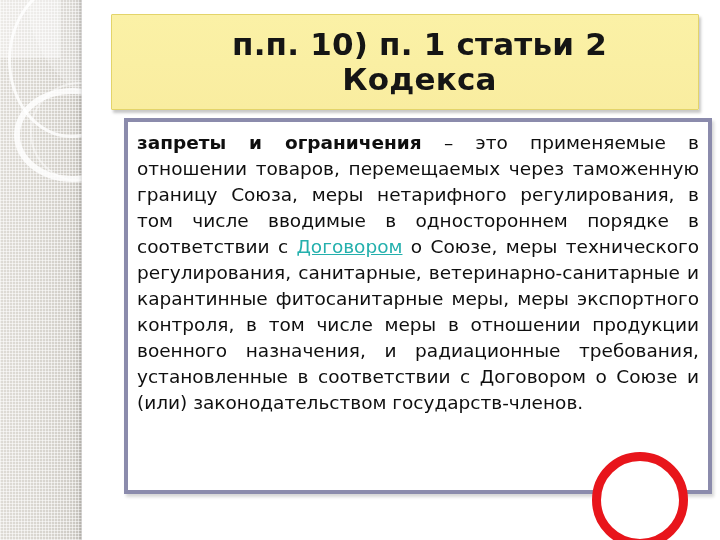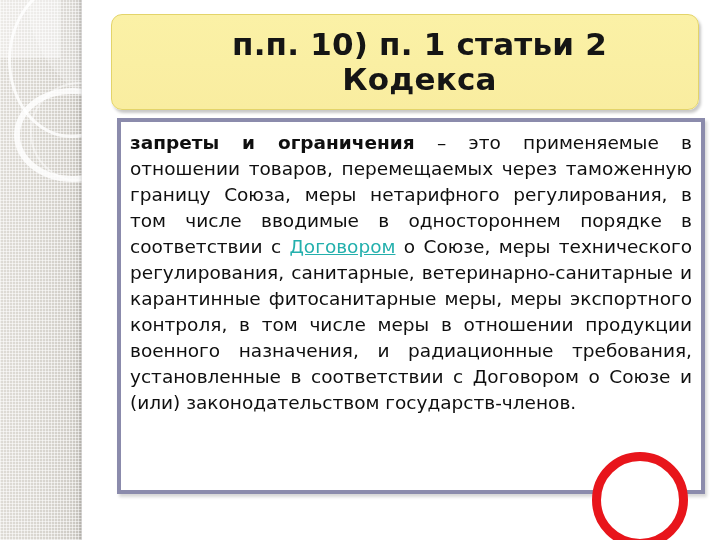--- a/index.html
+++ b/index.html
@@ -39,34 +39,34 @@
   }
   .sb-wedge{
     position:absolute;left:26px;top:-10px;width:110px;height:120px;
     background:rgba(255,255,255,.22);border-radius:0 0 0 100%;
   }
 
   
   .title-box{
     position:absolute;left:111px;top:14px;width:588px;height:96px;
     background:linear-gradient(180deg,#fbf1a6 0%,#f9eda0 100%);
-    border:1px solid #e3d46a;border-radius:11px;
+    border:1px solid #e3d46a;border-radius:1px;
     box-shadow:2px 3px 3px rgba(0,0,0,.22);
     box-sizing:border-box;
     display:flex;align-items:center;justify-content:center;padding-left:29px;
   }
   .title-text{
     font-size:31px;font-weight:bold;color:#151515;
     text-align:center;line-height:1.12;letter-spacing:.2px;
     padding:0 10px;
   }
 
   
   .content-box{
-    position:absolute;left:117px;top:118px;width:588px;height:376px;
+    position:absolute;left:124px;top:118px;width:588px;height:376px;
     background:#ffffff;border:4px solid #8b8bac;box-sizing:border-box;
     box-shadow:2px 3px 3px rgba(0,0,0,.16);
   }
   .body-text{
     padding:8px 9px 0 9px;
     font-size:18.5px;line-height:26px;color:#0f0f0f;
     text-align:justify;text-justify:inter-word;
     hyphens:none;
   }
   .body-text b{font-weight:bold;}

